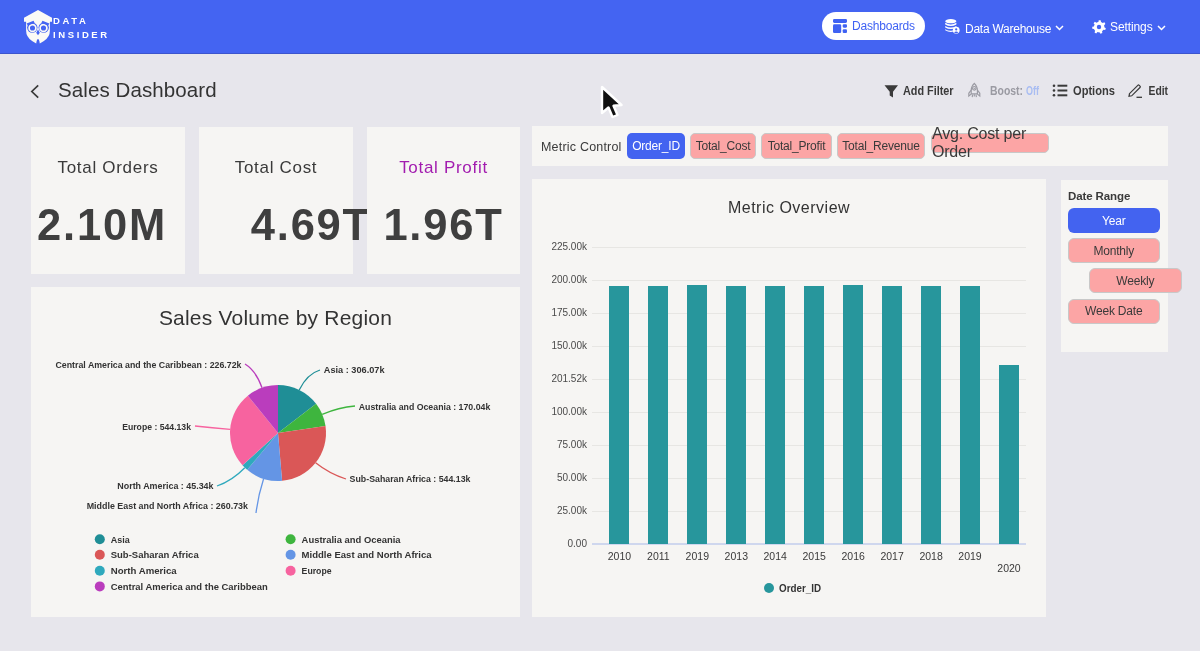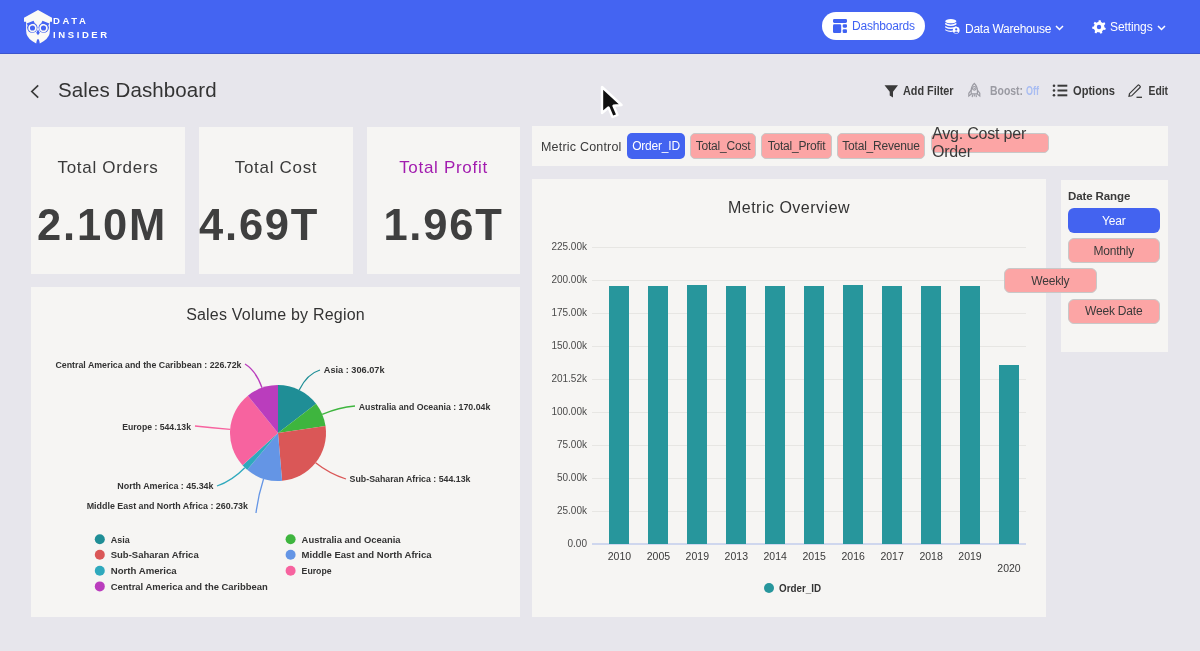--- a/index.html
+++ b/index.html
@@ -90,26 +90,26 @@
     <path d="M269.5 18.6 L277.8 10.3 Q278.5 9.6 279.2 10.3 L280 11.1 Q280.7 11.8 280 12.5 L271.7 20.8 L269 21.3 Z" stroke-width="1.2"></path>
     <path d="M276.5 22.3 L282 22.3" stroke-width="1.3"></path>
   </g>
   <text x="288.5" y="20" textLength="19.5" lengthAdjust="spacingAndGlyphs" font-size="12.5" font-weight="bold" fill="#3a3a3a">Edit</text>
 </svg>
 <div class="card" style="left:31px; top:127px; width:154px; height:147px;"></div>
 <div class="abs" style="left:31px; top:158px; width:154px; text-align:center; font-size:17px; letter-spacing:0.7px; color:#3a3a3a;">Total Orders</div>
 <div class="abs" style="left:31px; top:201px; width:142px; text-align:center; font-size:43.5px; font-weight:bold; letter-spacing:1.8px; color:#3f3f3f;">2.10M</div>
 <div class="card" style="left:199px; top:127px; width:154px; height:147px;"></div>
 <div class="abs" style="left:199px; top:158px; width:154px; text-align:center; font-size:17px; letter-spacing:0.7px; color:#3a3a3a;">Total Cost</div>
-<div class="abs" style="left:199px; top:201px; width:172px; text-align:left; font-size:43.5px; font-weight:bold; letter-spacing:1.8px; color:#3f3f3f;">4.69T</div>
+<div class="abs" style="left:199px; top:201px; width:172px; text-align:right; font-size:43.5px; font-weight:bold; letter-spacing:1.8px; color:#3f3f3f;">4.69T</div>
 <div class="card" style="left:367px; top:127px; width:153px; height:147px;"></div>
 <div class="abs" style="left:367px; top:158px; width:153px; text-align:center; font-size:17px; letter-spacing:0.7px; color:#a21caf;">Total Profit</div>
 <div class="abs" style="left:367px; top:201px; width:153px; text-align:center; font-size:43.5px; font-weight:bold; letter-spacing:1.8px; color:#3f3f3f;">1.96T</div>
 <div class="card" style="left:31px; top:287px; width:489px; height:330px;"></div>
-<div class="abs" style="left:31px; top:305.5px; width:489px; text-align:center; font-size:16px; letter-spacing:0.2px; color:#333;">Sales Volume by Region</div>
+<div class="abs" style="left:31px; top:305.5px; width:489px; text-align:center; font-size:21px; letter-spacing:0.2px; color:#333;">Sales Volume by Region</div>
 <svg class="abs" style="left:31px; top:287px;" width="489" height="330" viewBox="0 0 489 330">
 <path d="M247.0 146.0 L247.00 98.00 A48.0 48.0 0 0 1 285.10 116.81 Z" fill="#1f8e96"></path>
 <path d="M247.0 146.0 L285.10 116.81 A48.0 48.0 0 0 1 294.50 139.10 Z" fill="#3eb53e"></path>
 <path d="M247.0 146.0 L294.50 139.10 A48.0 48.0 0 0 1 251.07 193.83 Z" fill="#da5757"></path>
 <path d="M247.0 146.0 L251.07 193.83 A48.0 48.0 0 0 1 216.22 182.83 Z" fill="#6495e5"></path>
 <path d="M247.0 146.0 L216.22 182.83 A48.0 48.0 0 0 1 211.51 178.32 Z" fill="#2fa9bd"></path>
 <path d="M247.0 146.0 L211.51 178.32 A48.0 48.0 0 0 1 216.85 108.65 Z" fill="#f7639f"></path>
 <path d="M247.0 146.0 L216.85 108.65 A48.0 48.0 0 0 1 247.00 98.00 Z" fill="#ba3dbd"></path>
 <path d="M268.2 103.0 Q276.2 86.8 289.0 83.0" fill="none" stroke="#1f8e96" stroke-width="1.3"></path>
 <path d="M291.2 127.3 Q307.8 120.4 324.0 119.0" fill="none" stroke="#3eb53e" stroke-width="1.3"></path>
@@ -165,21 +165,21 @@
 <div class="ylab" style="top:340px;">150.00k</div>
 <div class="ylab" style="top:373px;">201.52k</div>
 <div class="ylab" style="top:406px;">100.00k</div>
 <div class="ylab" style="top:439px;">75.00k</div>
 <div class="ylab" style="top:472px;">50.00k</div>
 <div class="ylab" style="top:505px;">25.00k</div>
 <div class="ylab" style="top:538px;">0.00</div>
 <div class="bar" style="left:609.4px; top:286px; height:257.5px;"></div>
 <div class="xlab" style="left:599.4px; top:550px;">2010</div>
 <div class="bar" style="left:648.4px; top:286px; height:257.5px;"></div>
-<div class="xlab" style="left:638.4px; top:550px;">2005</div>
+<div class="xlab" style="left:638.4px; top:550px;">2011</div>
 <div class="bar" style="left:687.3px; top:284.5px; height:259.0px;"></div>
 <div class="xlab" style="left:677.3px; top:550px;">2019</div>
 <div class="bar" style="left:726.3px; top:286px; height:257.5px;"></div>
 <div class="xlab" style="left:716.3px; top:550px;">2013</div>
 <div class="bar" style="left:765.2px; top:286px; height:257.5px;"></div>
 <div class="xlab" style="left:755.2px; top:550px;">2014</div>
 <div class="bar" style="left:804.2px; top:286px; height:257.5px;"></div>
 <div class="xlab" style="left:794.2px; top:550px;">2015</div>
 <div class="bar" style="left:843.2px; top:284.5px; height:259.0px;"></div>
 <div class="xlab" style="left:833.2px; top:550px;">2016</div>
@@ -192,17 +192,17 @@
 <div class="bar" style="left:999.0px; top:365px; height:178.5px;"></div>
 <div class="xlab" style="left:989.0px; top:550px;margin-top:12px;">2020</div>
 <div class="abs" style="left:764px; top:583px; width:10px; height:10px; border-radius:5px; background:#27969c;"></div>
 <svg class="abs" style="left:778px; top:578px;" width="60" height="18" viewBox="0 0 60 18">
     <text x="1" y="13.5" textLength="42" lengthAdjust="spacingAndGlyphs" font-size="10.5" font-weight="bold" fill="#333">Order_ID</text>
   </svg>
 <div class="card" style="left:1061px; top:180px; width:107px; height:172px;"></div>
 <div class="abs" style="left:1068px; top:189.5px; font-size:11.5px; font-weight:bold; letter-spacing:-0.1px; color:#3a3a3a;">Date Range</div>
 <div class="btn-blue" style="left:1067.5px; top:208px; width:92.5px; height:25px; font-size:12px; border-radius:6px;">Year</div>
 <div class="btn-white" style="left:1067.5px; top:238px; width:92.5px; height:25px; font-size:12px; border-radius:6px;">Monthly</div>
-<div class="btn-white" style="left:1004px; top:268px; width:92.5px; height:25px; font-size:12px; border-radius:6px;">Weekly</div>
+<div class="btn-white" style="left:1089px; top:268px; width:92.5px; height:25px; font-size:12px; border-radius:6px;">Weekly</div>
 <div class="btn-white" style="left:1067.5px; top:298.5px; width:92.5px; height:25px; font-size:12px; border-radius:6px;">Week Date</div>
 <svg class="abs" style="left:599px; top:84px;" width="26" height="38" viewBox="0 0 26 38">
   <path d="M3 3 L3 29 L9.5 23.5 L13.5 33 L18.5 31 L14.5 21.8 L22.5 21 Z" fill="#111" stroke="#fff" stroke-width="2.4" stroke-linejoin="round"></path>
 </svg>
 
 </body></html>

